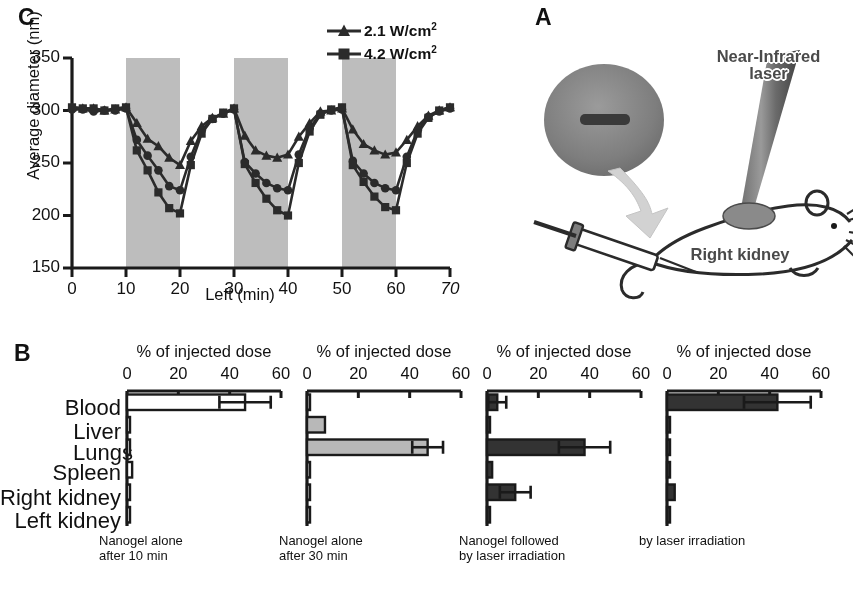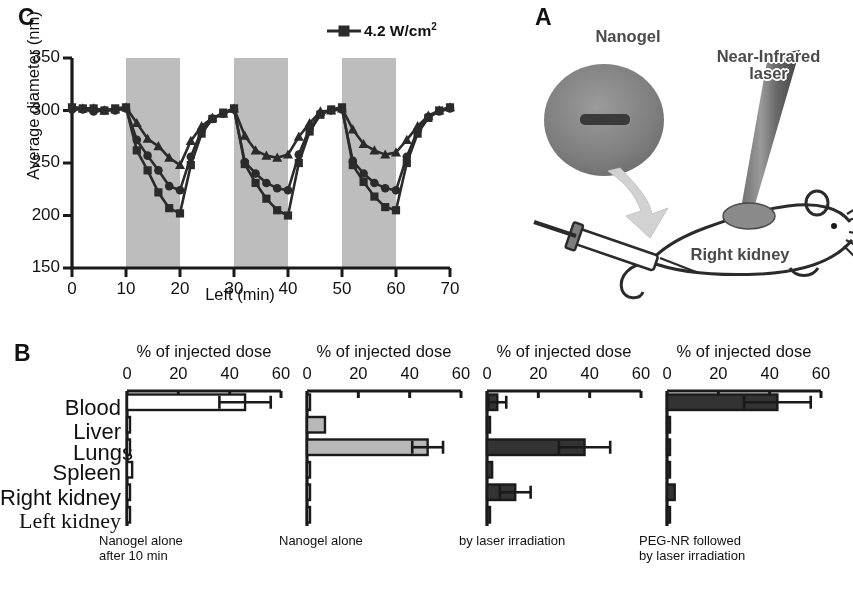--- a/index.html
+++ b/index.html
@@ -60,21 +60,21 @@
       <div class="ytick" style="left: 14px; top: 47px;">350</div>
     </div>
   <div id="c-xticks">
       <div class="xtick" style="left: 57px; top: 279px;">0</div>
       <div class="xtick" style="left: 111px; top: 279px;">10</div>
       <div class="xtick" style="left: 165px; top: 279px;">20</div>
       <div class="xtick" style="left: 219px; top: 279px;">30</div>
       <div class="xtick" style="left: 273px; top: 279px;">40</div>
       <div class="xtick" style="left: 327px; top: 279px;">50</div>
       <div class="xtick" style="left: 381px; top: 279px;">60</div>
-      <div class="xtick" style="left: 435px; top: 279px;">70</div>
+      <div class="xtick" style="left: 435px; top: 279px; font-style: italic;">70</div>
     </div>
   <svg id="c-svg" width="500" height="320">
       <rect x="126" y="58" width="54" height="210" fill="#bdbdbd"></rect>
       <rect x="234" y="58" width="54" height="210" fill="#bdbdbd"></rect>
       <rect x="342" y="58" width="54" height="210" fill="#bdbdbd"></rect>
       <path d="M72,58 L72,268 L450,268" fill="none" stroke="#1a1a1a" stroke-width="3.2"></path>
       <line x1="63" y1="268" x2="72" y2="268" stroke="#1a1a1a" stroke-width="3"></line>
       <line x1="63" y1="215.5" x2="72" y2="215.5" stroke="#1a1a1a" stroke-width="3"></line>
       <line x1="63" y1="163" x2="72" y2="163" stroke="#1a1a1a" stroke-width="3"></line>
       <line x1="63" y1="110.5" x2="72" y2="110.5" stroke="#1a1a1a" stroke-width="3"></line>
@@ -196,20 +196,27 @@
       <rect x="402.7" y="158.9" width="8.2" height="8.2" fill="#2b2b2b"></rect>
       <rect x="413.49999999999994" y="129.5" width="8.2" height="8.2" fill="#2b2b2b"></rect>
       <rect x="424.29999999999995" y="113.75" width="8.2" height="8.2" fill="#2b2b2b"></rect>
       <rect x="435.09999999999997" y="106.4" width="8.2" height="8.2" fill="#2b2b2b"></rect>
       <rect x="445.9" y="103.25" width="8.2" height="8.2" fill="#2b2b2b"></rect>
     </svg>
   <div class="legend">
     <div class="legrow">
       <svg width="36" height="20">
         <line x1="1" y1="10" x2="35" y2="10" stroke="#2b2b2b" stroke-width="3"></line>
+        <polygon points="18,3.5 24,15 12,15" fill="#2b2b2b"></polygon>
+      </svg>
+      <span class="legtext"><span>2.1 W/cm</span><sup>2</sup></span>
+    </div>
+    <div class="legrow">
+      <svg width="36" height="20">
+        <line x1="1" y1="10" x2="35" y2="10" stroke="#2b2b2b" stroke-width="3"></line>
         <rect x="12.5" y="4.5" width="11" height="11" fill="#2b2b2b"></rect>
       </svg>
       <span class="legtext"><span>4.2 W/cm</span><sup>2</sup></span>
     </div>
   </div>
 </div>
 
 <div id="panelA">
   <div class="panel-letter" id="a-letter">A</div>
   <svg width="353" height="320" viewBox="0 0 353 320">
@@ -249,36 +256,35 @@
     <path d="M290,268 C296,278 312,278 318,268" fill="none" stroke="#2b2b2b" stroke-width="3"></path>
     <path d="M150,262 C130,264 118,276 122,290 C126,300 140,300 143,292" fill="none" stroke="#2b2b2b" stroke-width="3"></path>
 
     <g>
       <rect x="78" y="228" width="85" height="16" rx="3" transform="rotate(19 78 228)" fill="#fff" stroke="#2b2b2b" stroke-width="2.6"></rect>
       <rect x="74" y="222" width="10" height="27" rx="2" transform="rotate(19 74 222)" fill="#7d7d7d" stroke="#2b2b2b" stroke-width="2.4"></rect>
       <line x1="34" y1="222" x2="76" y2="236" stroke="#2b2b2b" stroke-width="4"></line>
       <line x1="160" y1="258" x2="196" y2="272" stroke="#2b2b2b" stroke-width="2.4"></line>
     </g>
   </svg>
-  <div class="schem-label" style="left:68px;top:28px;width:120px;">Nanogel</div>
   <div class="schem-label" style="left:181px;top:48px;width:175px;">
     <span>Near-Infrared</span><br><span>laser</span>
   </div>
   <div class="schem-label" style="left:155px;top:246px;width:170px;">Right kidney</div>
 </div>
 
 <div id="panelB">
   <div class="panel-letter" id="b-letter">B</div>
   <div id="b-rowlabels">
       <div class="rowlabel" style="left: 0px; width: 121px; top: 65px;">Blood</div>
       <div class="rowlabel" style="left: 0px; width: 121px; top: 89px;">Liver</div>
       <div class="rowlabel" style="left: 0px; width: 121px; top: 110px; margin-left: 12px;">Lungs</div>
       <div class="rowlabel" style="left: 0px; width: 121px; top: 130px;">Spleen</div>
       <div class="rowlabel" style="left: 0px; width: 121px; top: 155px;">Right kidney</div>
-      <div class="rowlabel" style="left: 0px; width: 121px; top: 177.5px; font-family: Liberation Serif, serif;">Left kidney</div>
+      <div class="rowlabel" style="left: 0px; width: 121px; top: 177.5px;">Left kidney</div>
     </div>
   <div id="b-groups">
       <div class="bargroup" style="left: 0px; width: 853px;">
         <div class="bar-axisnum" style="width: 214px; left: 97px; top: 12px;">% of injected dose</div>
         <div class="bar-axisnum" style="left: 114px; top: 34px;">0</div>
         <div class="bar-axisnum" style="left: 165.333px; top: 34px;">20</div>
         <div class="bar-axisnum" style="left: 216.667px; top: 34px;">40</div>
         <div class="bar-axisnum" style="left: 268px; top: 34px;">60</div>
         <svg width="853" height="261" style="position: absolute; left: 0px; top: 0px;">
           <path d="M127,61 L127,196 M127,61 L281,61" fill="none" stroke="#1a1a1a" stroke-width="3.2"></path>
@@ -320,20 +326,21 @@
             <line x1="412.23333333333335" y1="117.25" x2="443.0333333333333" y2="117.25"></line>
             <line x1="443.0333333333333" y1="110.75" x2="443.0333333333333" y2="123.75"></line>
             <line x1="412.23333333333335" y1="110.75" x2="412.23333333333335" y2="123.75"></line>
           </g>
           <rect x="307" y="132" width="3" height="15.5" fill="#b8b8b8" stroke="#1a1a1a" stroke-width="2.4"></rect>
           <rect x="307" y="154.5" width="3" height="15.5" fill="#b8b8b8" stroke="#1a1a1a" stroke-width="2.4"></rect>
           <rect x="307" y="177" width="3" height="15.5" fill="#b8b8b8" stroke="#1a1a1a" stroke-width="2.4"></rect>
         </svg>
         <div class="bcaption" style="left: 279px; width: 210px; top: 204px;">
           <div>Nanogel alone</div>
+          <div>after 30 min</div>
         </div>
       </div>
       <div class="bargroup" style="left: 0px; width: 853px;">
         <div class="bar-axisnum" style="width: 214px; left: 457px; top: 12px;">% of injected dose</div>
         <div class="bar-axisnum" style="left: 474px; top: 34px;">0</div>
         <div class="bar-axisnum" style="left: 525.333px; top: 34px;">20</div>
         <div class="bar-axisnum" style="left: 576.667px; top: 34px;">40</div>
         <div class="bar-axisnum" style="left: 628px; top: 34px;">60</div>
         <svg width="853" height="261" style="position: absolute; left: 0px; top: 0px;">
           <path d="M487,61 L487,196 M487,61 L641,61" fill="none" stroke="#1a1a1a" stroke-width="3.2"></path>
@@ -356,20 +363,21 @@
           <rect x="487" y="132" width="5.133333333333326" height="15.5" fill="#333333" stroke="#1a1a1a" stroke-width="2.4"></rect>
           <rect x="487" y="154.5" width="28.23333333333335" height="15.5" fill="#333333" stroke="#1a1a1a" stroke-width="2.4"></rect>
           <g stroke="#1a1a1a" stroke-width="2.6">
             <line x1="499.8333333333333" y1="162.25" x2="530.6333333333333" y2="162.25"></line>
             <line x1="530.6333333333333" y1="155.75" x2="530.6333333333333" y2="168.75"></line>
             <line x1="499.8333333333333" y1="155.75" x2="499.8333333333333" y2="168.75"></line>
           </g>
           <rect x="487" y="177" width="3" height="15.5" fill="#333333" stroke="#1a1a1a" stroke-width="2.4"></rect>
         </svg>
         <div class="bcaption" style="left: 459px; width: 210px; top: 204px;">
+          <div>Nanogel followed</div>
           <div>by laser irradiation</div>
         </div>
       </div>
       <div class="bargroup" style="left: 0px; width: 853px;">
         <div class="bar-axisnum" style="width: 214px; left: 637px; top: 12px;">% of injected dose</div>
         <div class="bar-axisnum" style="left: 654px; top: 34px;">0</div>
         <div class="bar-axisnum" style="left: 705.333px; top: 34px;">20</div>
         <div class="bar-axisnum" style="left: 756.667px; top: 34px;">40</div>
         <div class="bar-axisnum" style="left: 808px; top: 34px;">60</div>
         <svg width="853" height="261" style="position: absolute; left: 0px; top: 0px;">
@@ -383,18 +391,17 @@
             <line x1="810.7333333333333" y1="65.75" x2="810.7333333333333" y2="78.75"></line>
             <line x1="744" y1="65.75" x2="744" y2="78.75"></line>
           </g>
           <rect x="667" y="87" width="3" height="15.5" fill="#333333" stroke="#1a1a1a" stroke-width="2.4"></rect>
           <rect x="667" y="109.5" width="3" height="15.5" fill="#333333" stroke="#1a1a1a" stroke-width="2.4"></rect>
           <rect x="667" y="132" width="3" height="15.5" fill="#333333" stroke="#1a1a1a" stroke-width="2.4"></rect>
           <rect x="667" y="154.5" width="7.7000000000000455" height="15.5" fill="#333333" stroke="#1a1a1a" stroke-width="2.4"></rect>
           <rect x="667" y="177" width="3" height="15.5" fill="#333333" stroke="#1a1a1a" stroke-width="2.4"></rect>
         </svg>
         <div class="bcaption" style="left: 639px; width: 210px; top: 204px;">
-          <div>PEG-NR followed</div>
           <div>by laser irradiation</div>
         </div>
       </div>
     </div>
 </div>
 
 </body></html>

